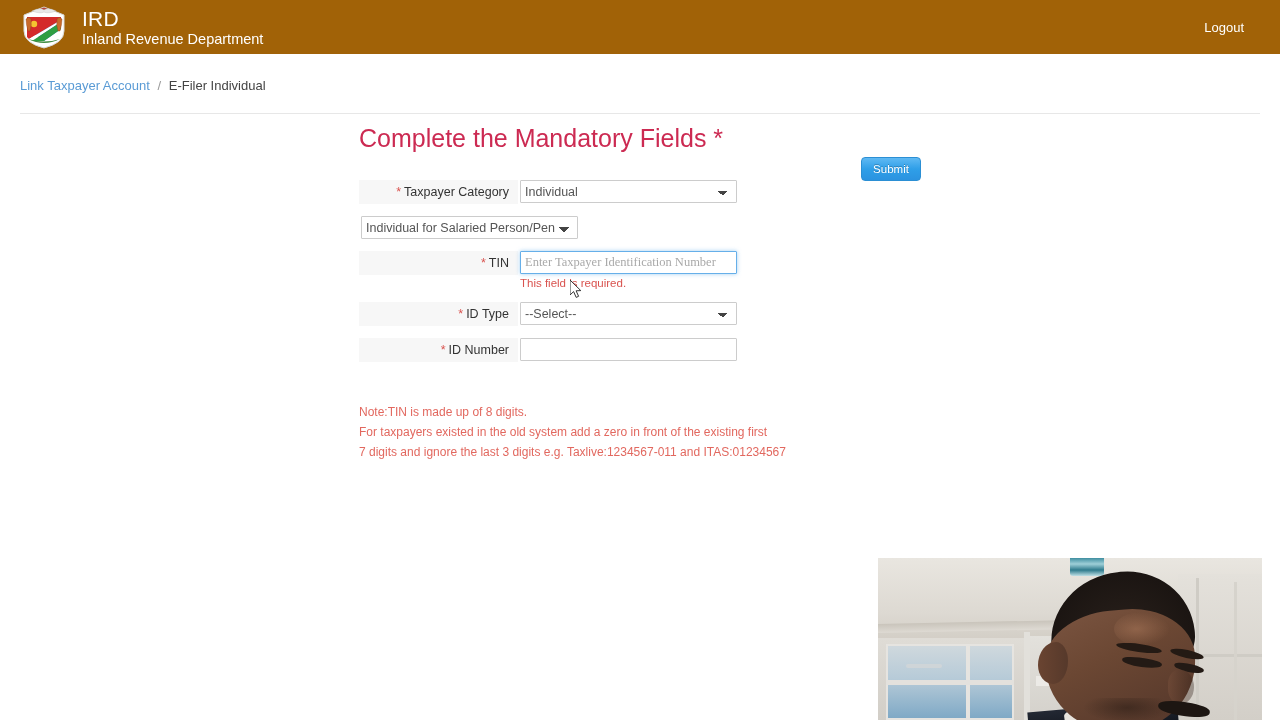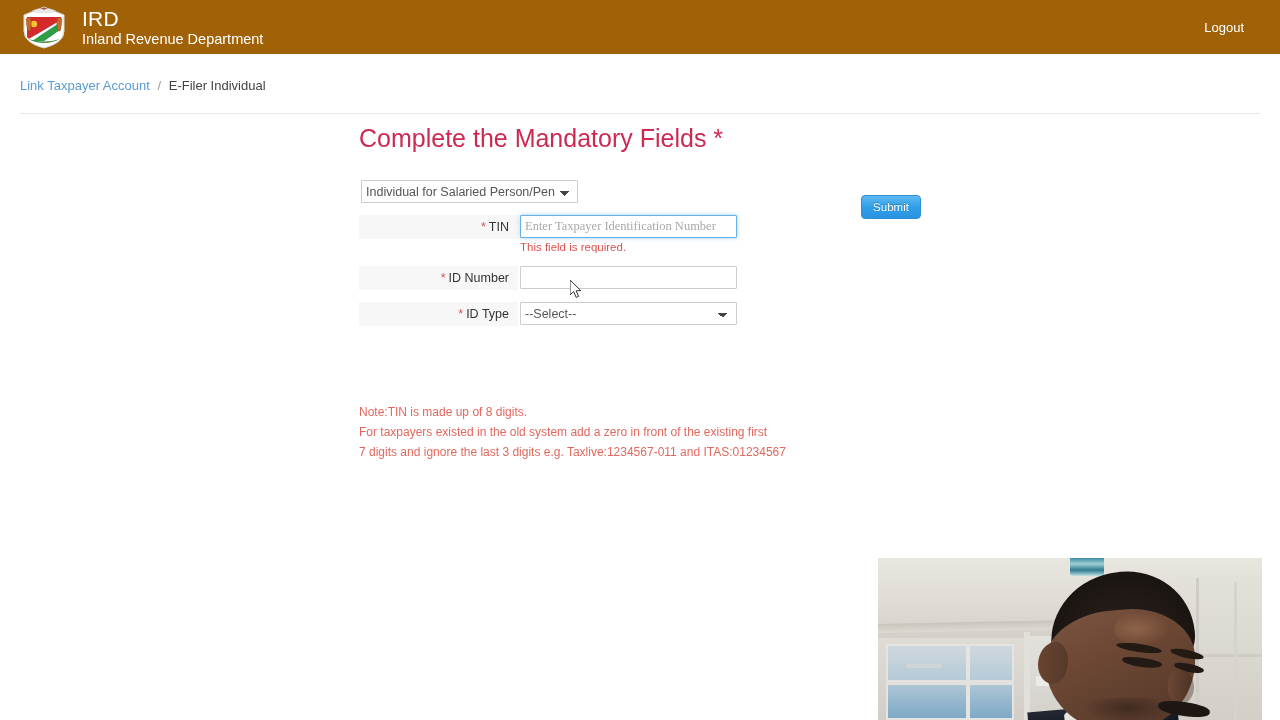--- a/index.html
+++ b/index.html
@@ -108,21 +108,20 @@
   
   #submit-button {
     position: absolute; top: 157px; left: 861px;
     width: 60px; height: 24px;
     font-size: 11.5px; color: #ffffff;
     font-family: "Liberation Sans", sans-serif;
     border: 1px solid #2b8fd4; border-radius: 4px;
     background: linear-gradient(to bottom, #5fb9f3 0%, #2f9fe8 50%, #2b93e0 100%);
     cursor: pointer; text-shadow: 0 -1px 0 rgba(0,0,0,.25);
     padding: 0;
-    margin-top: 38px;
   }
 
   
   #note-block {
     position: absolute; top: 402px; left: 359px;
     font-size: 12px; color: #e2685f; line-height: 20px;
     white-space: nowrap;
   }
 
   
@@ -233,20 +232,30 @@
   <span class="crumb-link">Link Taxpayer Account</span>
   <span class="crumb-sep">/</span>
   <span class="crumb-current">E-Filer Individual</span>
 </div>
 <div id="content-divider"></div>
 
 <div id="page-title">Complete the Mandatory Fields *</div>
 
 <div id="form-table">
 
+  <div class="form-row">
+    <div class="field-label">
+      <span class="req-star">*</span><span>Taxpayer Category</span>
+    </div>
+    <div class="field-control">
+      <select class="ctl">
+        <option>Individual</option>
+      </select>
+    </div>
+  </div>
 
   <div class="form-row">
     <div class="field-control">
       <select class="ctl">
         <option>Individual for Salaried Person/Pensioner</option>
       </select>
     </div>
   </div>
 
   <div class="form-row">
@@ -254,35 +263,35 @@
       <span class="req-star">*</span><span>TIN</span>
     </div>
     <div class="field-control">
       <input class="ctl focused" type="text" placeholder="Enter Taxpayer Identification Number" style="">
       <div class="field-error">This field is required.</div>
     </div>
   </div>
 
   <div class="form-row">
     <div class="field-label">
-      <span class="req-star">*</span><span>ID Number</span>
-    </div>
-    <div class="field-control">
-      <input class="ctl" type="text" placeholder="" style="">
-    </div>
-  </div>
-
-  <div class="form-row">
-    <div class="field-label">
       <span class="req-star">*</span><span>ID Type</span>
     </div>
     <div class="field-control">
       <select class="ctl">
         <option>--Select--</option>
       </select>
+    </div>
+  </div>
+
+  <div class="form-row">
+    <div class="field-label">
+      <span class="req-star">*</span><span>ID Number</span>
+    </div>
+    <div class="field-control">
+      <input class="ctl" type="text" placeholder="" style="">
     </div>
   </div>
 </div>
 
 <button id="submit-button">Submit</button>
 
 <div id="note-block">
   <div>Note:TIN is made up of 8 digits.</div>
   <div>For taxpayers existed in the old system add a zero in front of the existing first</div>
   <div>7 digits and ignore the last 3 digits e.g. Taxlive:1234567-011 and ITAS:01234567</div>

